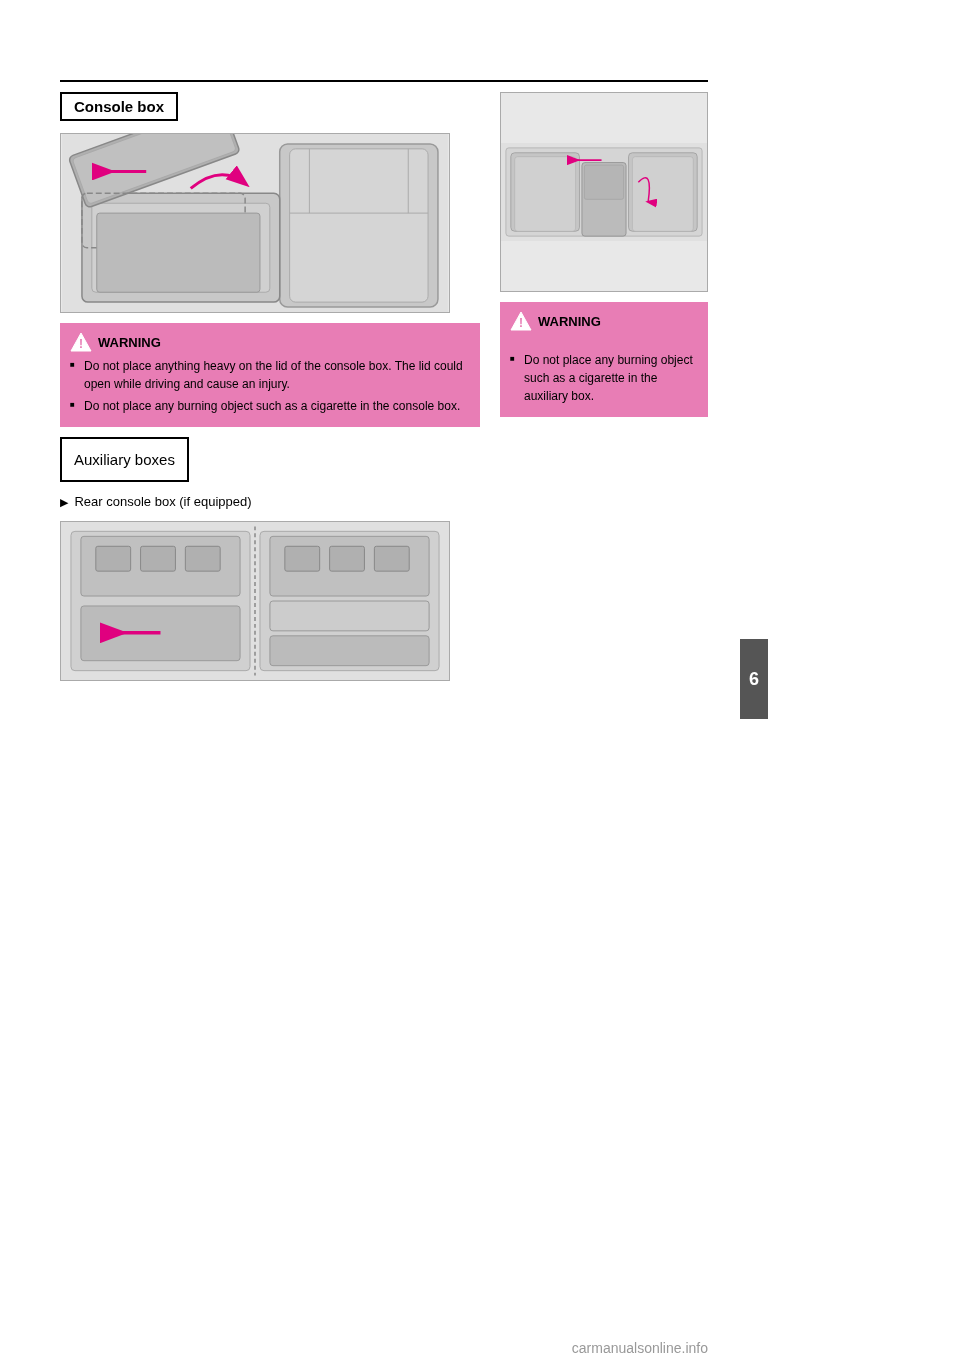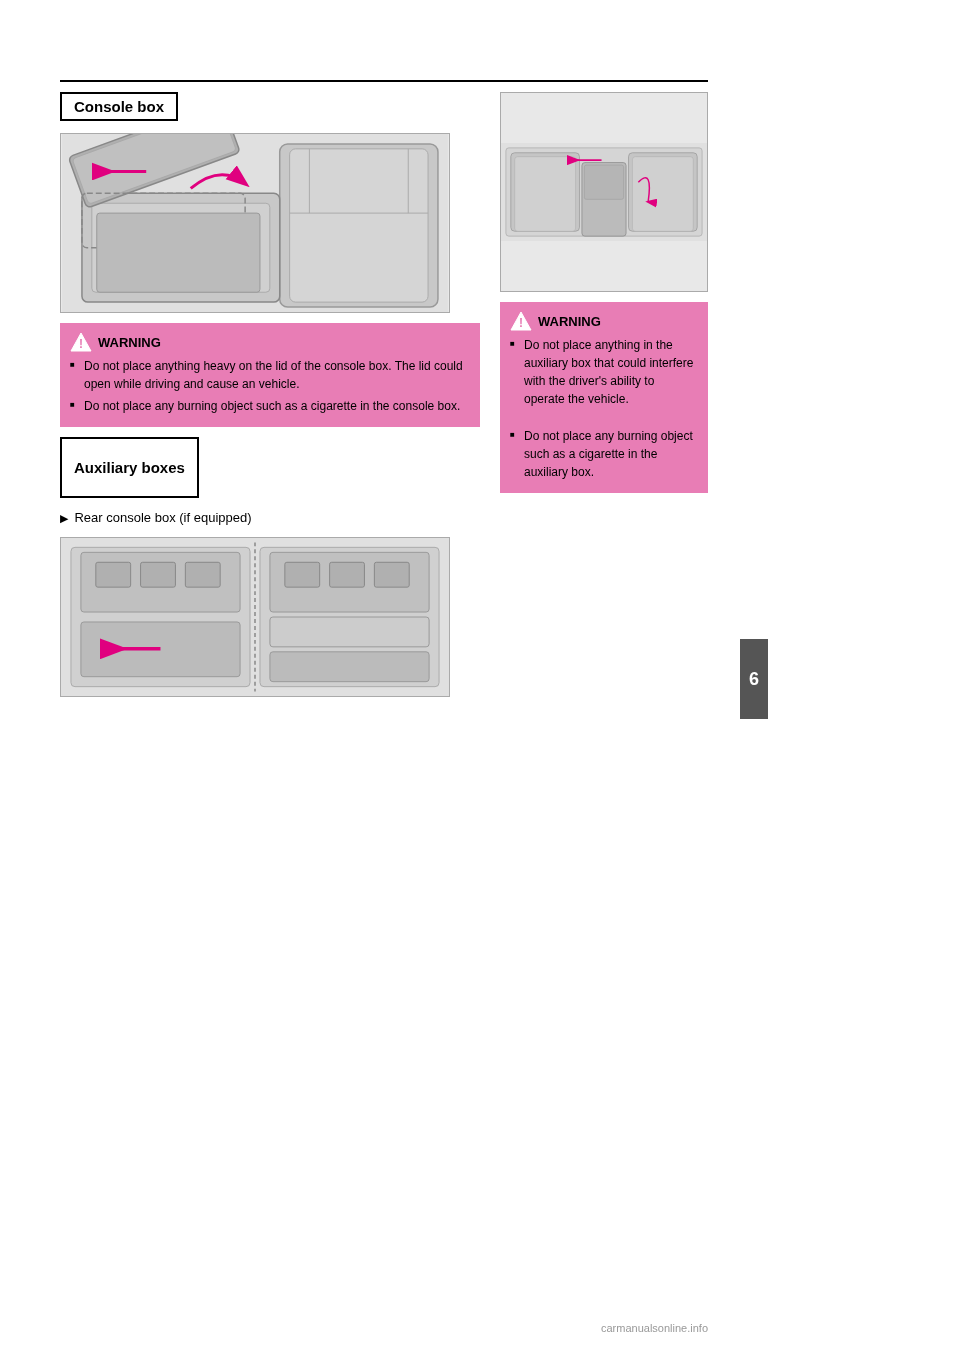--- a/index.html
+++ b/index.html
@@ -119,22 +119,22 @@
       position: absolute;
       left: 0;
       color: #000;
       font-size: 8px;
       top: 2px;
     }
 
     .aux-section-header {
       display: inline-block;
       border: 2px solid #000;
-      padding: 20px 12px;
-      font-weight: bold;
+      padding: 12px 12px;
+      font-weight: normal;
       font-size: 15px;
       margin-bottom: 12px;
       background: #fff;
     }
 
     .arrow-bullet {
       display: flex;
       align-items: center;
       gap: 6px;
       margin-bottom: 6px;
@@ -186,23 +186,23 @@
       height: 80px;
       display: flex;
       align-items: center;
       justify-content: center;
       font-weight: bold;
       font-size: 18px;
     }
 
     .bottom-watermark {
       position: absolute;
-      bottom: 24px;
+      bottom: 2px;
       right: 60px;
-      font-size: 11px;
+      font-size: 14px;
       color: #999;
     }
 
     
     svg text {
       font-family: Arial, sans-serif;
     }
 
     
     .warning-box-right {
@@ -270,21 +270,21 @@
           <div class="warning-header">
             <div class="warning-icon">
               <svg width="22" height="22" viewBox="0 0 22 22">
                 <polygon points="11,2 21,20 1,20" fill="white" stroke="white" stroke-width="1"></polygon>
                 <text x="11" y="17" text-anchor="middle" font-weight="bold" font-size="12" fill="#e87db5">!</text>
               </svg>
             </div>
             <span>WARNING</span>
           </div>
           <div class="warning-text">
-            <span class="warning-bullet">Do not place anything heavy on the lid of the console box. The lid could open while driving and cause an vehicle.</span>
+            <span class="warning-bullet">Do not place anything heavy on the lid of the console box. The lid could open while driving and cause an injury.</span>
             <span class="warning-bullet">Do not place any burning object such as a cigarette in the console box.</span>
           </div>
         </div>
 
         
         <div class="aux-section-header">Auxiliary boxes</div>
 
         
         <div class="arrow-bullet">
           <span>Rear console box (if equipped)</span>
@@ -365,23 +365,20 @@
       <div class="warning-box-right">
         <div class="warning-header">
           <div class="warning-icon">
             <svg width="22" height="22" viewBox="0 0 22 22">
               <polygon points="11,2 21,20 1,20" fill="white" stroke="white" stroke-width="1"></polygon>
               <text x="11" y="17" text-anchor="middle" font-weight="bold" font-size="12" fill="#e87db5">!</text>
             </svg>
           </div>
           <span>WARNING</span>
         </div>
-        <div class="warning-text">
-          <span class="warning-bullet">Do not place anything in the auxiliary box that could interfere with the driver's ability to operate the vehicle.</span>
-        </div>
         <br>
         <div class="warning-text">
           <span class="warning-bullet">Do not place any burning object such as a cigarette in the auxiliary box.</span>
         </div>
       </div>
 
     </div>
   </div>
 
   <div class="page-tab">

